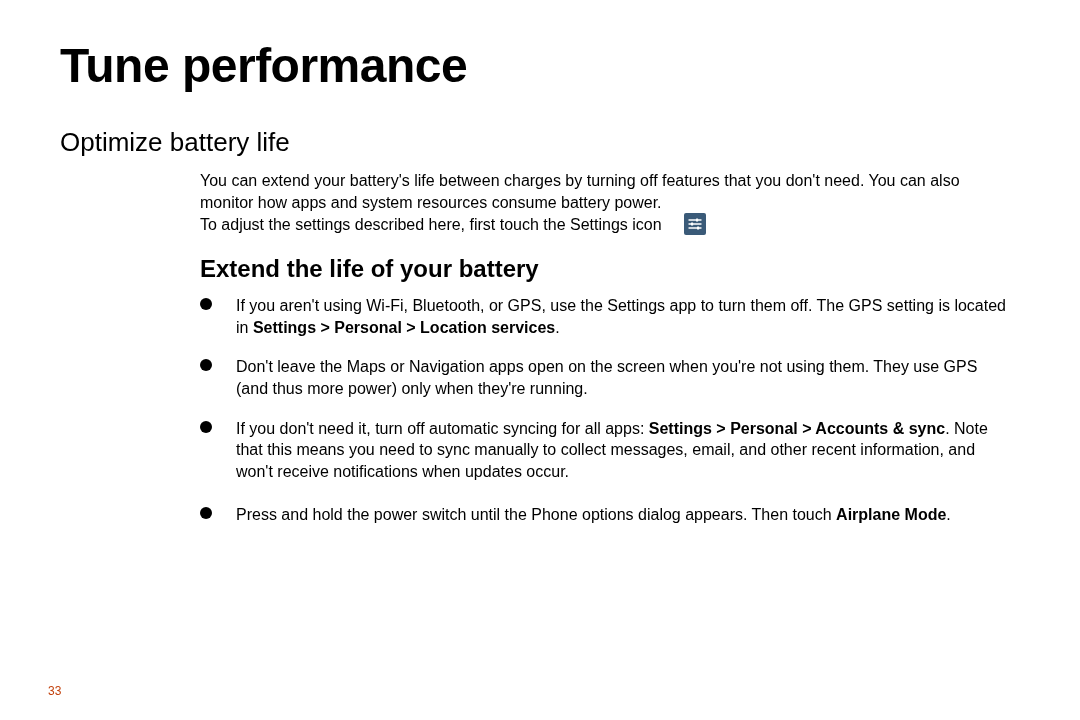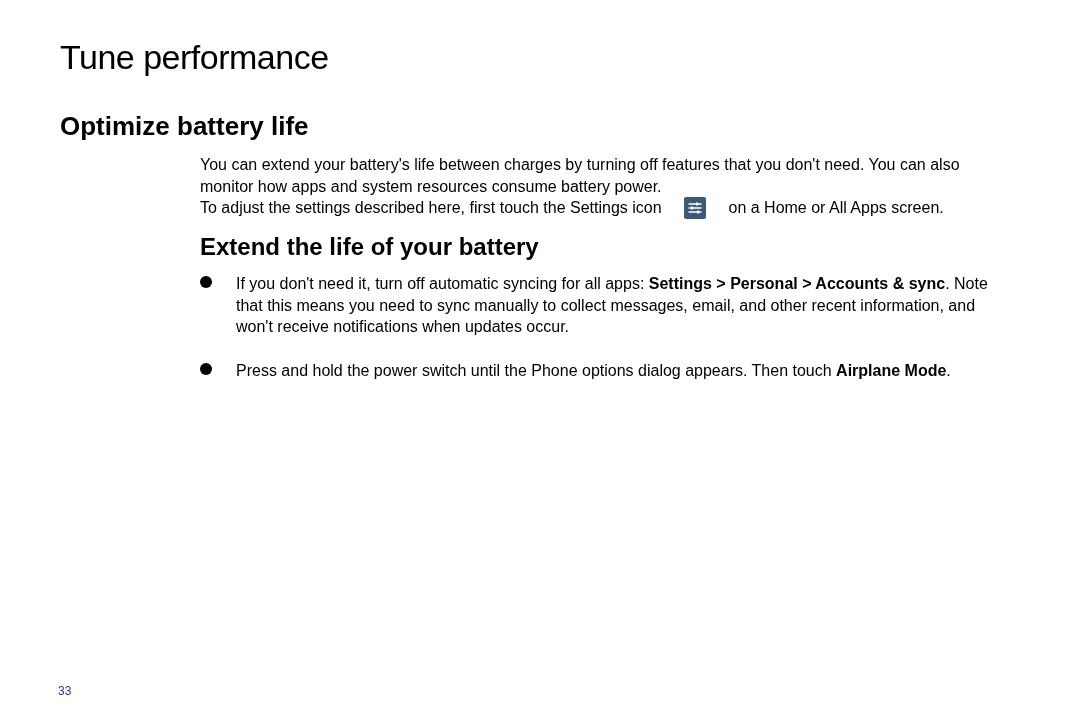--- a/index.html
+++ b/index.html
@@ -7,38 +7,38 @@
   body {
     width: 1080px;
     height: 720px;
     background: #ffffff;
     font-family: Arial, Helvetica, sans-serif;
     color: #000;
     position: relative;
     padding: 38px 60px 0 60px;
   }
   .h1 {
-    font-size: 34px;
-    font-weight: 400;
+    font-size: 48px;
+    font-weight: 700;
     letter-spacing: -0.5px;
     margin: 0 0 34px 0;
   }
   .h2 {
     font-size: 26px;
-    font-weight: 700;
+    font-weight: 400;
     margin: 0 0 12px 0;
   }
   .body-text {
     font-size: 16px;
     line-height: 1.35;
     margin-left: 140px;
     margin-right: 10px;
   }
   .p1 { margin-bottom: 0; }
-  .p2 { margin-bottom: 14px; display: flex; flex-wrap: wrap; align-items: flex-start; gap: 12px; }
+  .p2 { margin-bottom: 20px; display: flex; flex-wrap: wrap; align-items: flex-end; gap: 12px; }
   .p2 .seg { white-space: pre; }
   .icon-settings {
     display: inline-flex;
     width: 22px;
     height: 22px;
     background: #3a5a78;
     border-radius: 2px;
     margin: 0 6px;
     align-items: center;
     justify-content: center;
@@ -71,24 +71,24 @@
     height: 12px;
     background: #000;
     border-radius: 50%;
   }
   ul.bullets li .sub {
     display: block;
     margin-top: 22px;
   }
   .page-num {
     position: absolute;
-    left: 58px;
+    left: 48px;
     bottom: 22px;
     font-size: 12px;
-    color: #4c1d95;
+    color: #c2410c;
   }
   b { font-weight: 700; }
 </style>
 </head>
 <body>
 
 <h1 class="h1">Tune performance</h1>
 
 <h2 class="h2">Optimize battery life</h2>
 
@@ -103,26 +103,31 @@
         <line x1="2" y1="8" x2="14" y2="8"></line>
         <line x1="2" y1="12" x2="14" y2="12"></line>
       </g>
       <g fill="#ffffff">
         <rect x="9" y="2.5" width="2.2" height="3" rx="0.5"></rect>
         <rect x="4" y="6.5" width="2.2" height="3" rx="0.5"></rect>
         <rect x="10" y="10.5" width="2.2" height="3" rx="0.5"></rect>
       </g>
     </svg>
   </span>
-  <span class="seg"> on a Home or All Apps screen.</span>
 </div>
 
 <h3 class="h3">Extend the life of your battery</h3>
 
 <ul class="bullets">
+  <li>
+    <span>If you aren't using Wi-Fi, Bluetooth, or GPS, use the Settings app to turn them off. The GPS setting is located in </span><b>Settings &gt; Personal &gt; Location services</b><span>.</span>
+  </li>
+  <li>
+    <span>Don't leave the Maps or Navigation apps open on the screen when you're not using them. They use GPS (and thus more power) only when they're running.</span>
+  </li>
   <li>
     <span>If you don't need it, turn off automatic syncing for all apps: </span><b>Settings &gt; Personal &gt; Accounts &amp; sync</b><span>. Note that this means you need to sync manually to collect messages, email, and other recent information, and won't receive notifications when updates occur.</span>
   </li>
   <li>
     <span class="sub">
       <span>Press and hold the power switch until the Phone options dialog appears. Then touch </span><b>Airplane Mode</b><span>.</span>
     </span>
   </li>
 </ul>
 

